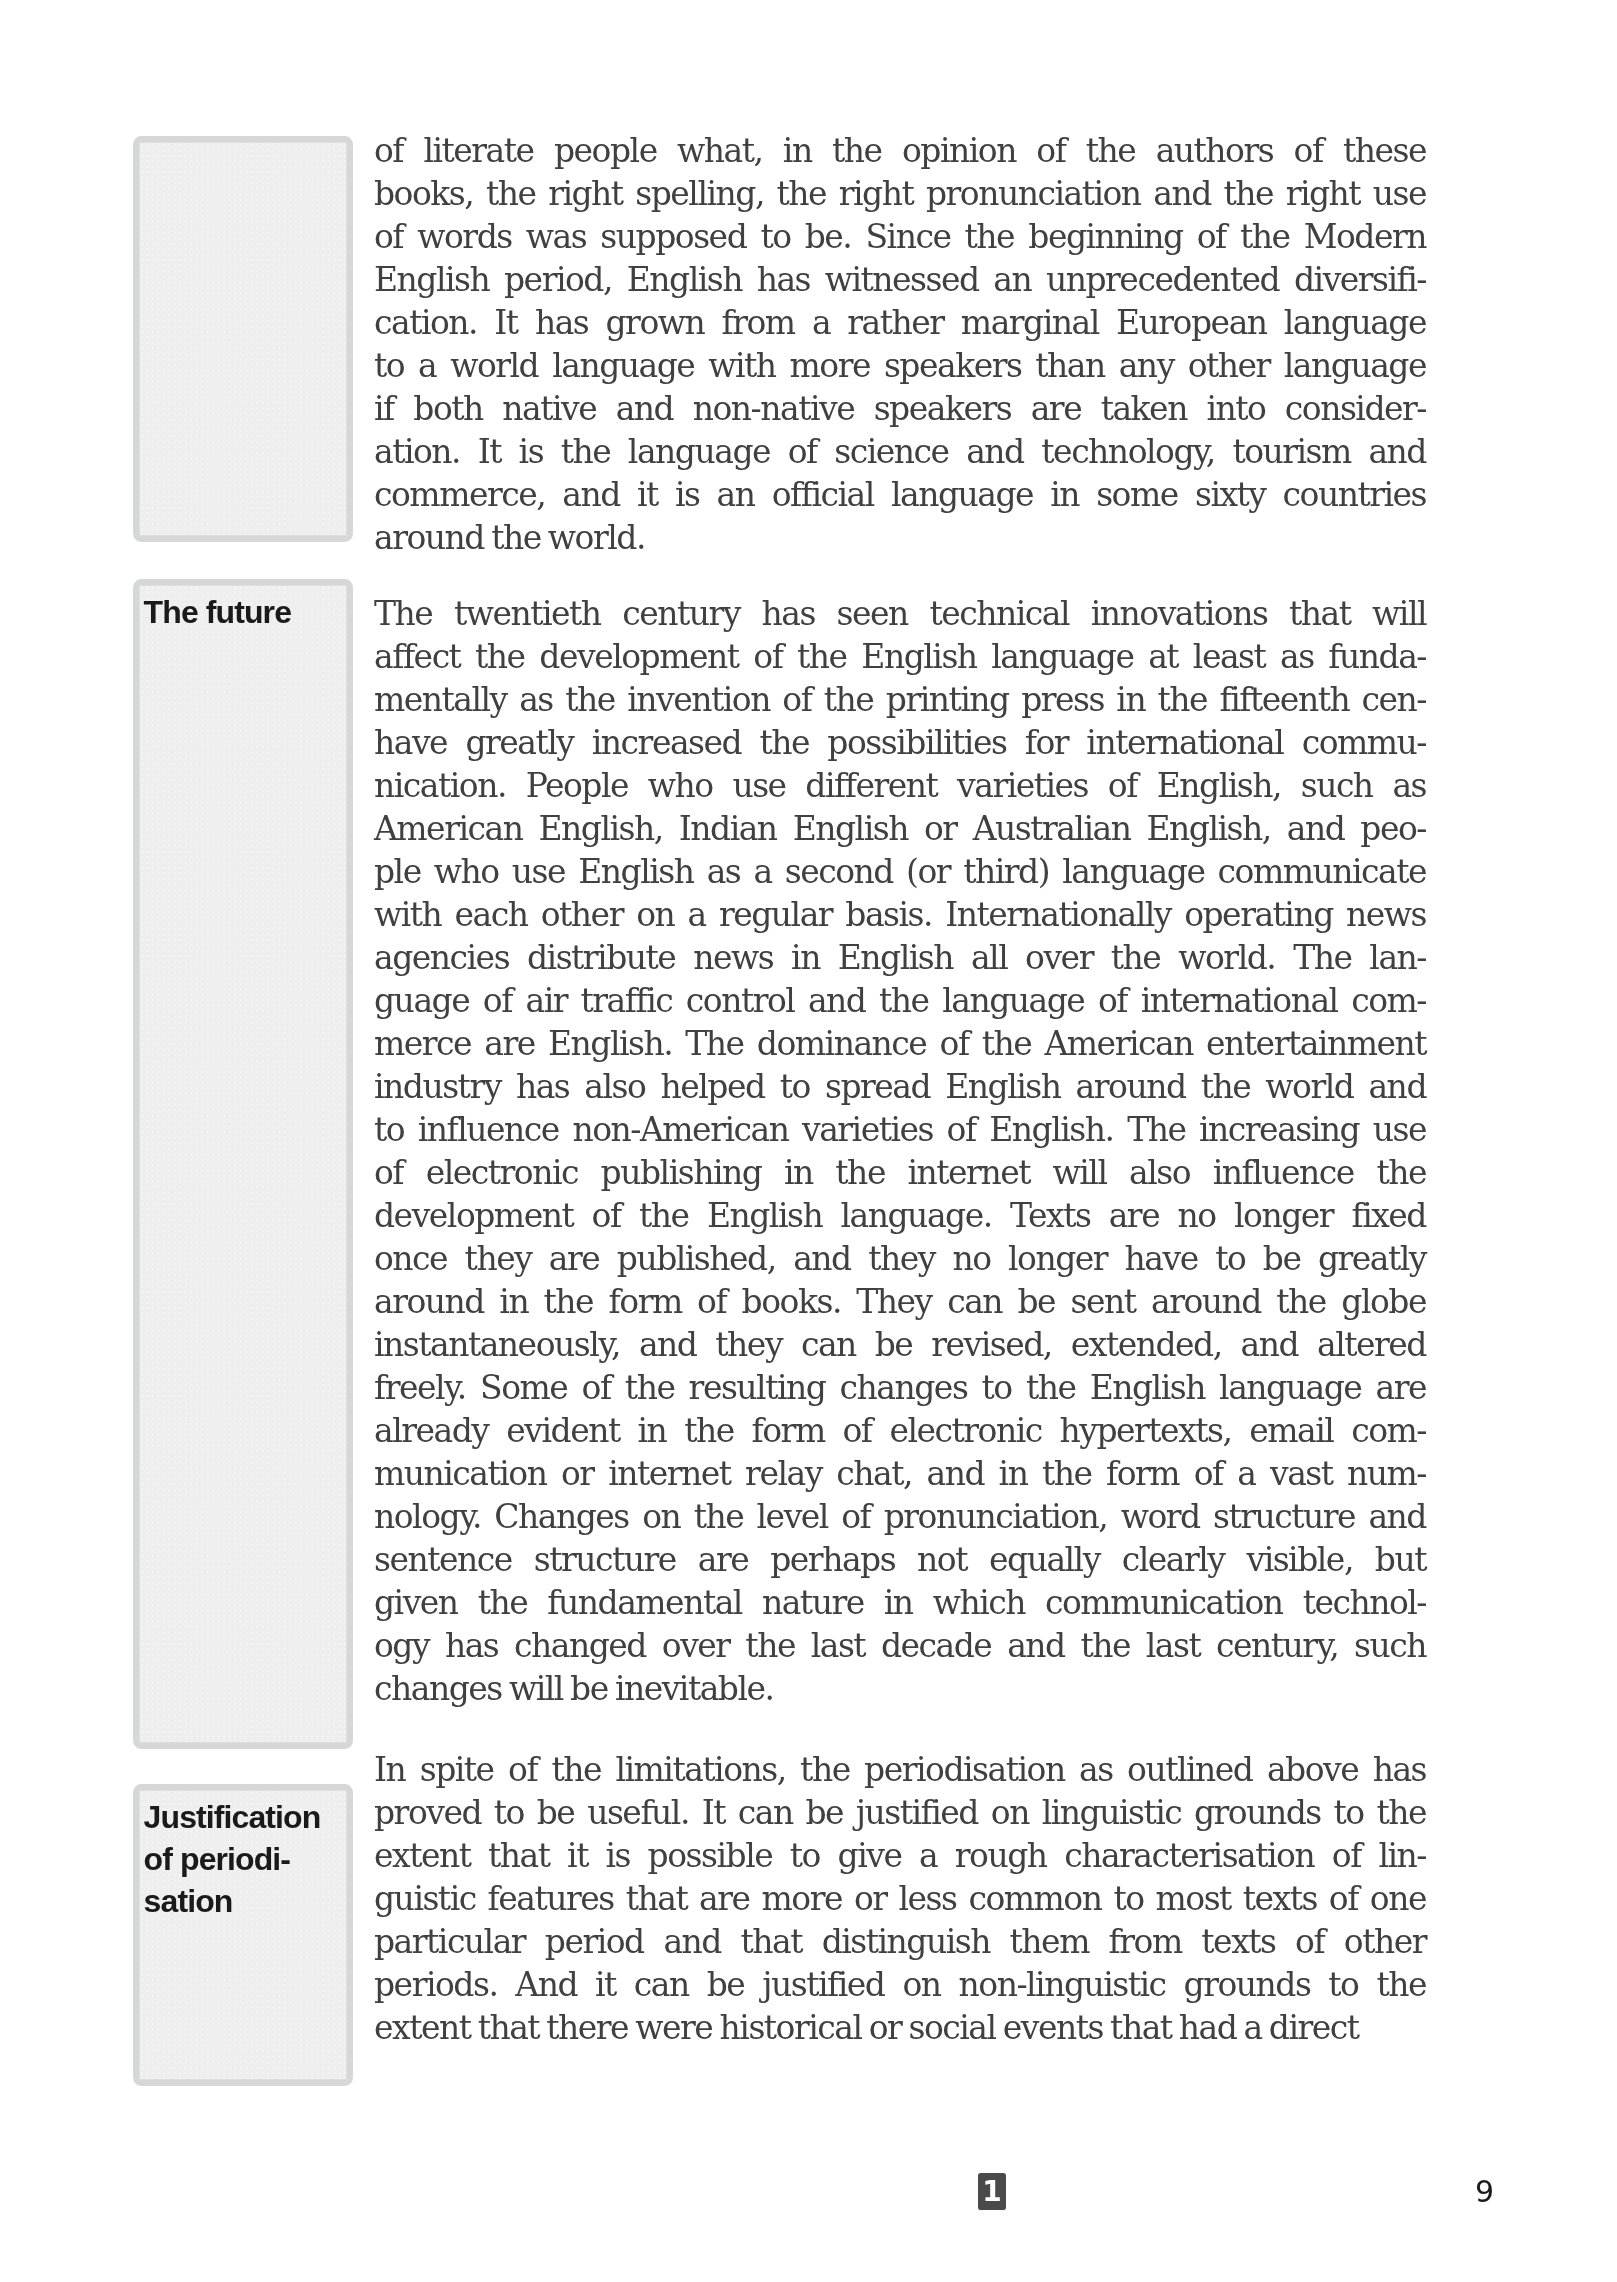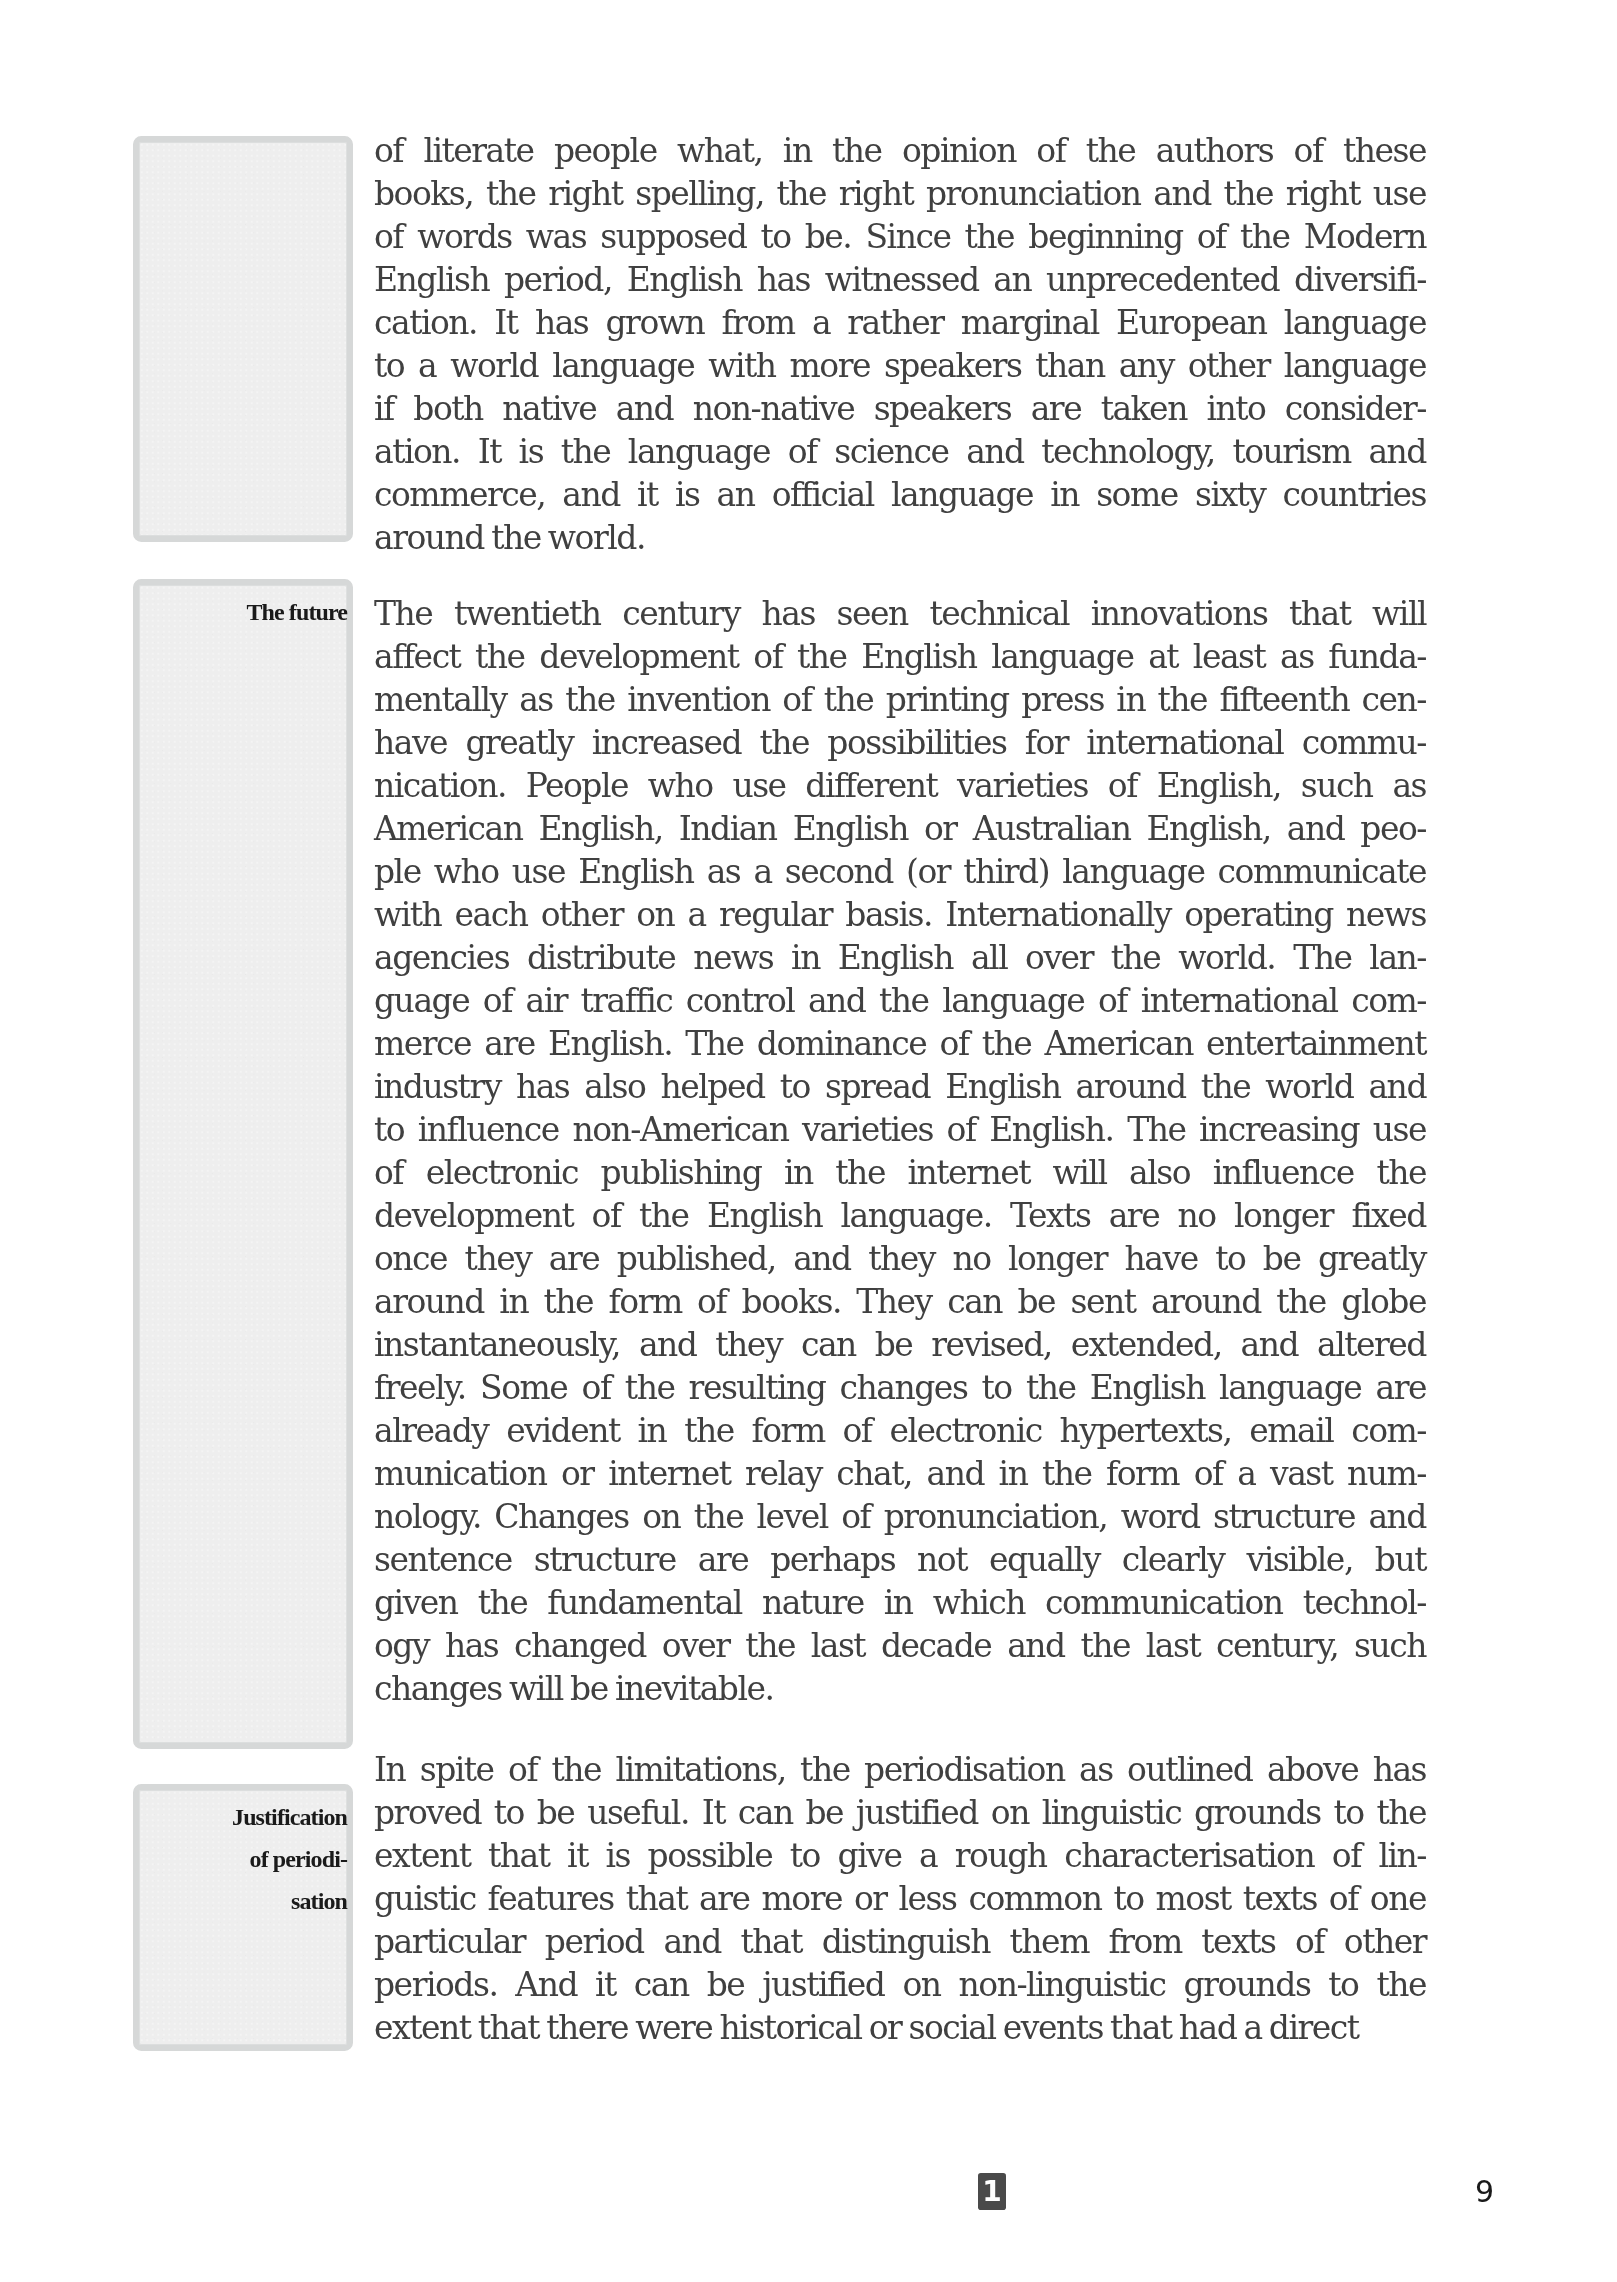--- a/index.html
+++ b/index.html
@@ -15,32 +15,31 @@
     background-image:
       radial-gradient(rgba(255,255,255,0.35) 0.9px, transparent 0.9px),
       radial-gradient(rgba(0,0,0,0.025) 0.9px, transparent 0.9px);
     background-size: 5.5px 5.5px, 8.3px 8.3px;
     background-position: 0 0, 2.8px 3.7px;
     border: 6.5px solid #d6d8d8;
     border-radius: 8.3px;
     box-shadow: inset 0 0 0 0.9px #dcdede;
   }
   .margin-box .label {
-    font-family: Liberation Serif, serif;
+    font-family: Liberation Sans, sans-serif;
     font-weight: bold;
-    font-size: 24px;
+    font-size: 32px;
     line-height: 42px;
     color: #1a1a1a;
     padding: 5.5px 0 0 4.6px;
     letter-spacing: -0.9px;
-    text-align: right;
   }
   .box-1 { top: 136px; height: 406px; }
   .box-2 { top: 579px; height: 1170px; }
-  .box-3 { top: 1784px; height: 267px; }
+  .box-3 { top: 1784px; height: 302px; }
 
   .text-block {
     position: absolute;
     left: 374px;
     width: 1052px;
     font-family: "DejaVu Serif", serif;
     font-size: 33px;
     line-height: 43px;
     color: #404040;
     letter-spacing: -1.5px;

